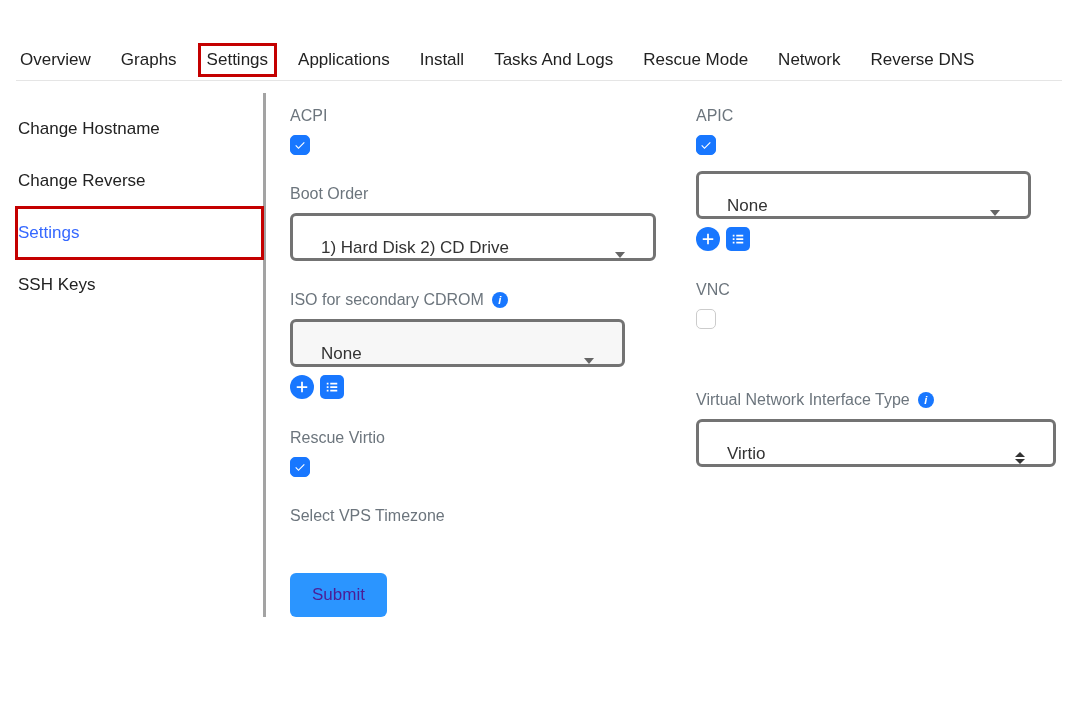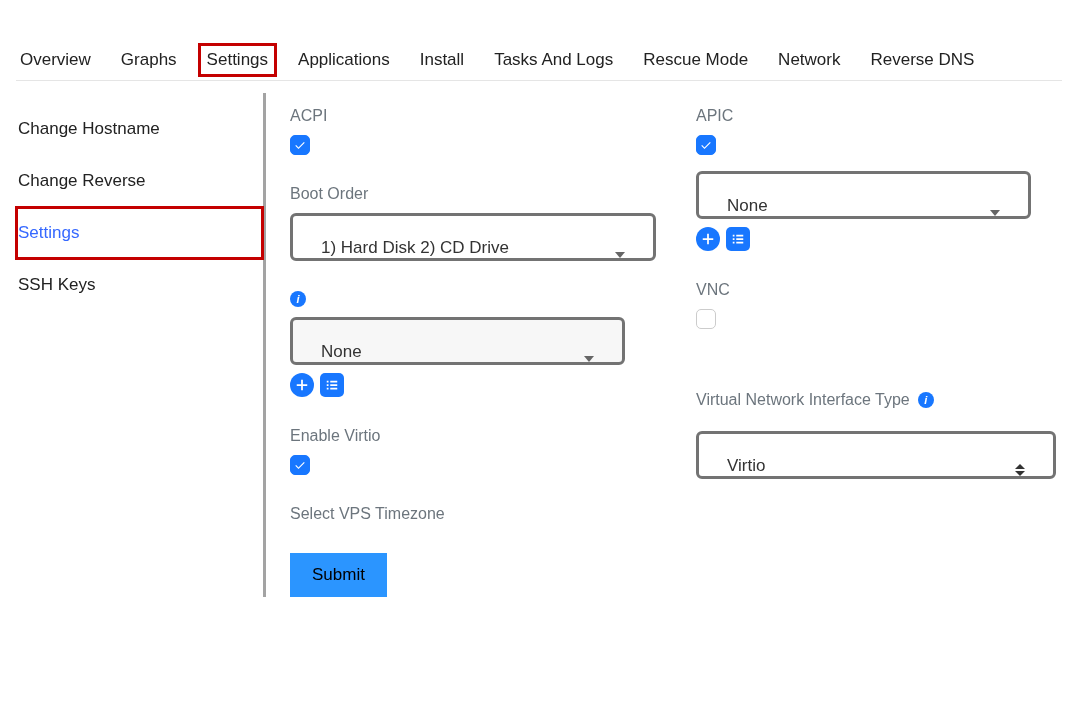--- a/index.html
+++ b/index.html
@@ -128,22 +128,22 @@
     color:#fff;
     display:flex;align-items:center;justify-content:center;
     cursor:pointer;
   }
   .icon-btn.square { border-radius:5px; }
   .info-icon {
     width:16px;height:16px;border-radius:50%;background:#1877ff;color:#fff;
     display:inline-flex;align-items:center;justify-content:center;font-size:11px;font-weight:bold;font-style:italic;
   }
   .submit-btn {
-    background:#2b95ff;color:#000000;border:none;border-radius:0;
-    padding:12px 22px;font-size:17px;cursor:pointer;margin-top:20px;
+    background:#2b95ff;color:#4c1d95;border:none;border-radius:6px;
+    padding:12px 22px;font-size:17px;cursor:pointer;margin-top:38px;
     width: fit-content;
   }
   .spacer { height: 16px; }
 </style>
 </head>
 <body>
 
 <div class="tabs">
   <div class="tab">Overview</div>
   <div class="tab">Graphs</div>
@@ -177,41 +177,42 @@
 
       <div class="spacer"></div>
       <div class="field-label">Boot Order</div>
       <div class="select">
         <span>1) Hard Disk 2) CD Drive</span>
         <span class="caret-down"></span>
       </div>
 
       <div class="spacer"></div>
       <div class="field-label">
+        <span>ISO for secondary CDROM</span>
         <span class="info-icon">i</span>
       </div>
       <div class="select small">
         <span>None</span>
         <span class="caret-down"></span>
       </div>
       <div class="icon-row">
         <div class="icon-btn">
           <svg width="14" height="14" viewBox="0 0 16 16">
               <path fill="currentColor" d="M7 2h2v5h5v2H9v5H7V9H2V7h5z"></path>
             </svg>
         </div>
         <div class="icon-btn square">
           <svg width="14" height="14" viewBox="0 0 16 16">
               <path fill="currentColor" d="M2 3h2v2H2zm4 0h8v2H6zM2 7h2v2H2zm4 0h8v2H6zM2 11h2v2H2zm4 0h8v2H6z"></path>
             </svg>
         </div>
       </div>
 
       <div class="spacer"></div>
-      <div class="field-label">Enable Virtio</div>
+      <div class="field-label">Rescue Virtio</div>
       <div class="checkbox checked">
         <svg viewBox="0 0 16 16">
             <path fill="currentColor" d="M6 11.2 2.8 8l-1.1 1.1L6 13.4l8.3-8.3-1.1-1.1z"></path>
           </svg>
       </div>
 
       <div class="spacer"></div>
       <div class="field-label">Select VPS Timezone</div>
 
       <button class="submit-btn">Submit</button>
@@ -247,19 +248,19 @@
       <div class="field-label">VNC</div>
       <div class="checkbox"></div>
 
       <div class="spacer"></div>
         <div class="spacer"></div>
         <div class="spacer"></div>
       <div class="field-label">
         <span>Virtual Network Interface Type</span>
         <span class="info-icon">i</span>
       </div>
-      <div class="select" style="max-width:360px;margin-top:12px;">
+      <div class="select" style="max-width:360px;">
         <span>Virtio</span>
         <span class="sort-caret"></span>
       </div>
     </div>
   </div>
 </div>
 
 </body></html>

